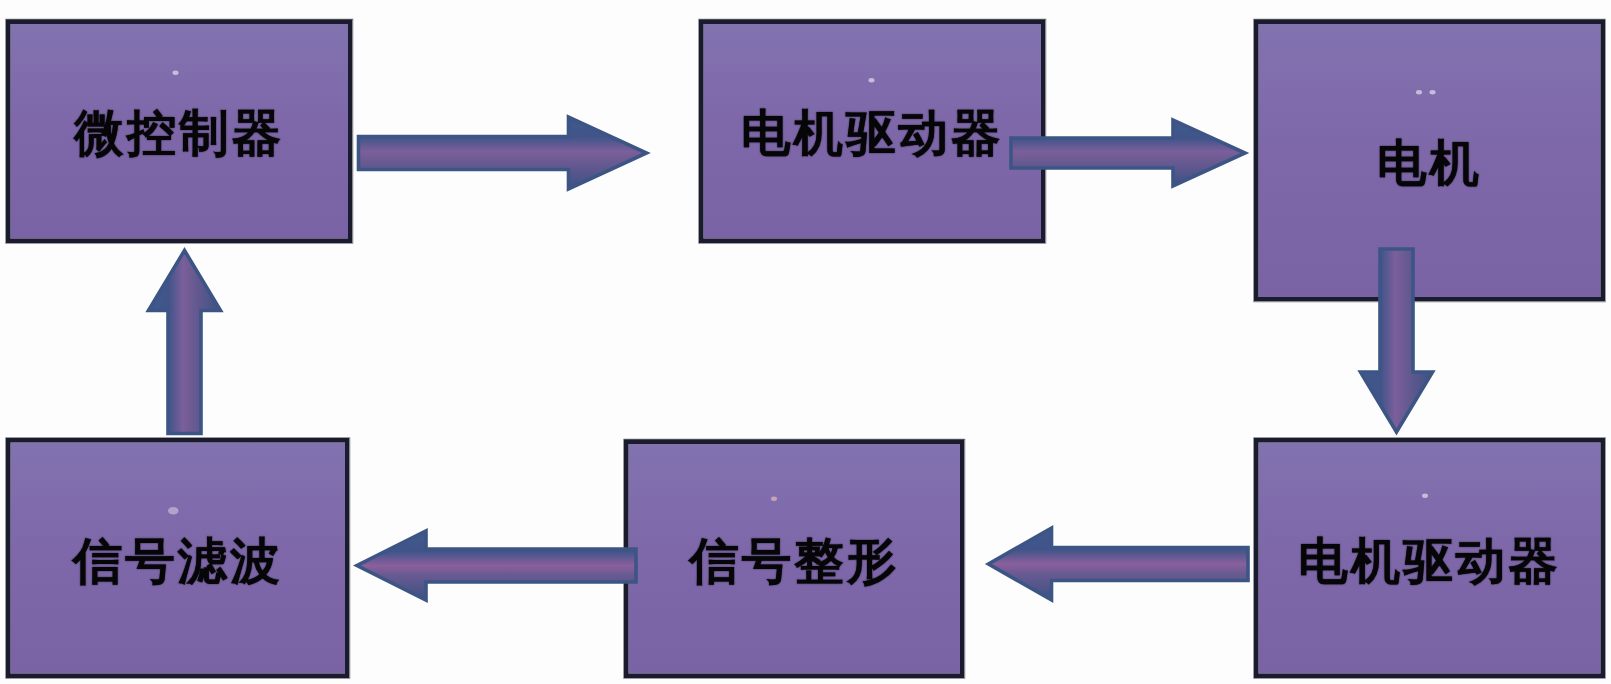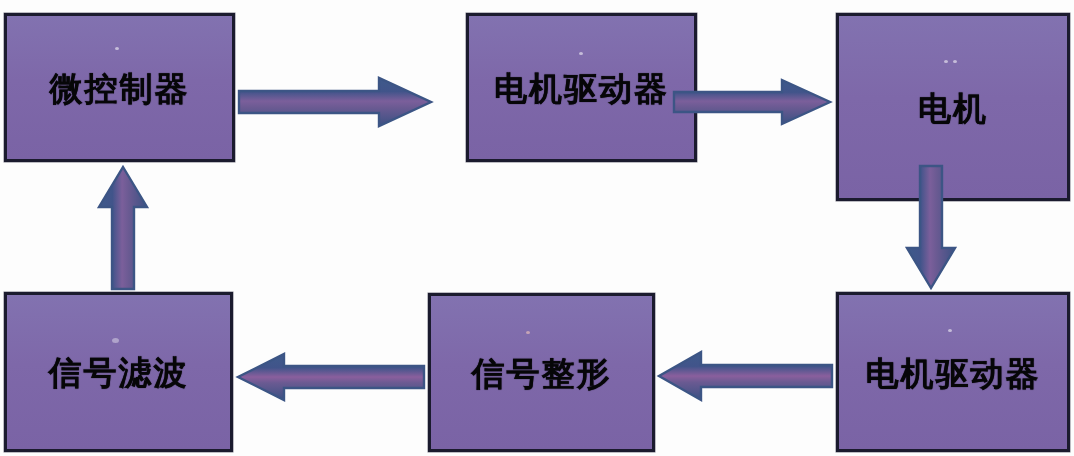--- a/index.html
+++ b/index.html
@@ -43,22 +43,22 @@
     height: 3px;
     border-radius: 50%;
     background: rgba(255,255,255,.55);
     pointer-events: none;
   }
 
   
   #node-mcu      { left: 4px;   top: 13px;  width: 231px; height: 149px; }
   #node-driver   { left: 438px; top: 13px;  width: 231px; height: 149px; margin-left: 28px; }
   #node-motor    { left: 836px; top: 13px;  width: 234px; height: 188px; }
-  #node-filter   { left: 4px;   top: 292px; width: 229px; height: 160px; font-family: Liberation Serif, serif; }
-  #node-shaping  { left: 428px; top: 293px; width: 227px; height: 159px; }
+  #node-filter   { left: 4px;   top: 292px; width: 229px; height: 160px; }
+  #node-shaping  { left: 416px; top: 293px; width: 227px; height: 159px; }
   #node-encoder  { left: 836px; top: 292px; width: 234px; height: 160px; }
 
   
   .arrow {
     position: absolute;
     pointer-events: none;
   }
   .arrow svg { display: block; overflow: visible; }
 
   #arrow-mcu-driver   { left: 237px; top: 76px;  width: 196px; height: 52px; }

